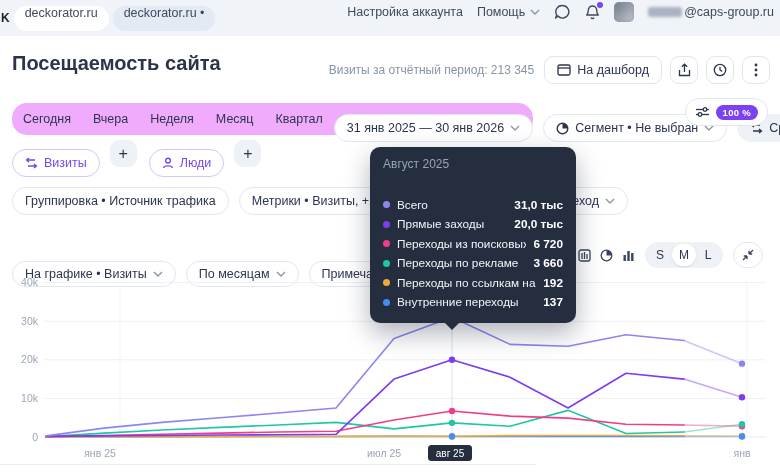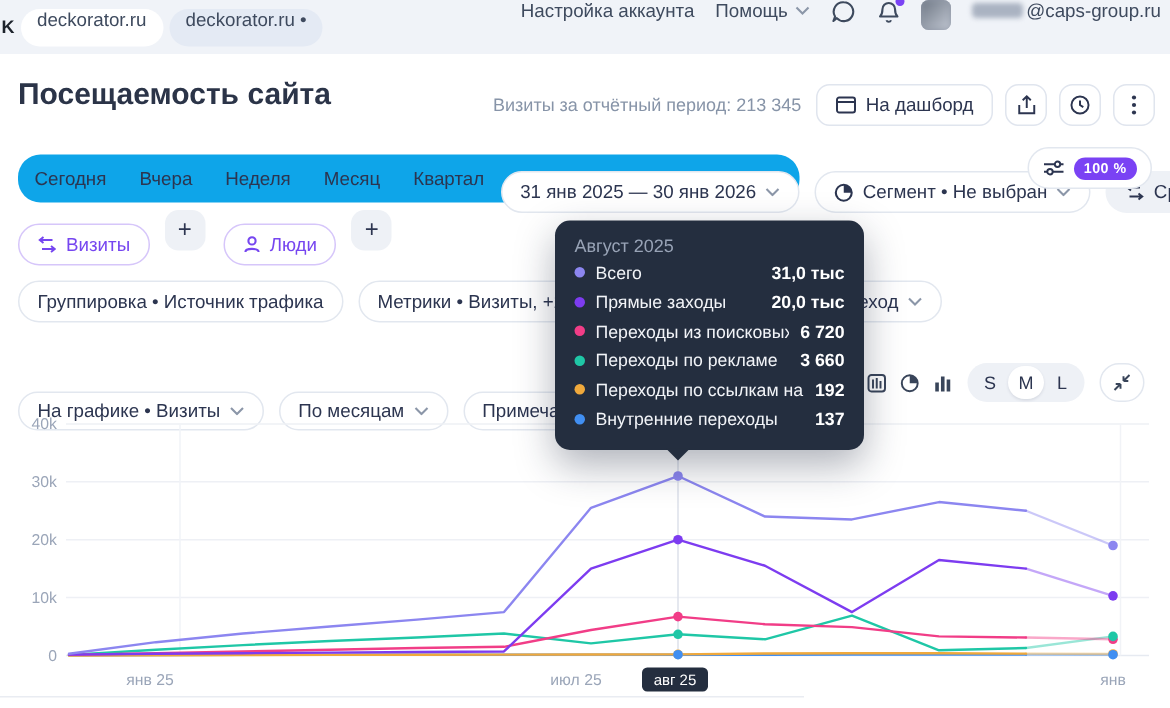--- a/index.html
+++ b/index.html
@@ -4,21 +4,21 @@
 <style>
   * { margin:0; padding:0; box-sizing:border-box; }
   html,body { width:780px; height:472px; background:#fff; font-family:"Liberation Sans", sans-serif; color:#2c3550; overflow:hidden; }
   .page { position:relative; width:780px; height:472px; background:#fff; }
 
   
   .topbar { position:absolute; top:0; left:0; width:780px; height:36px; background:#f0f3f8; display:flex; align-items:center; font-size:12.5px; color:#3e4a5e; }
   .favicon { font-weight:bold; font-size:12px; color:#1c222b; margin-left:1px; }
   .tb-pill { display:inline-flex; align-items:flex-start; gap:23px; height:25px; padding:0 11px; border-radius:14px; background:#fff; margin-left:4px; white-space:nowrap;flex-direction:column; }
   .tb-pill.gray { background:#e4eaf4; }
-  .tb-right { position:absolute; right:6px; top:0; height:24px; display:flex; align-items:flex-start; gap:14px; }
+  .tb-right { position:absolute; right:6px; top:0; height:24px; display:flex; align-items:center; gap:14px; }
   .blur-box { display:inline-block; background:#aab3c2; border-radius:3px; filter:blur(1.6px); }
   .avatar { width:20px; height:20px; border-radius:5px; background:#8f97a6; overflow:hidden; position:relative; }
   .avatar i { position:absolute; inset:0; background:linear-gradient(135deg,#6d7683,#c3c9d4); filter:blur(2px); }
   .dot-badge { position:absolute; top:-2px; right:-3px; width:6px; height:6px; border-radius:50%; background:#7a42f4; }
   .iconwrap { position:relative; display:inline-flex; }
 
   
   .pill { display:inline-flex; align-items:center; gap:6px; height:28px; padding:0 12px; border:1px solid #e2e7ef; border-radius:15px; background:#fff; font-size:12.5px; color:#2c3550; white-space:nowrap;margin-top:19px; }
   .pill.gray { background:#eef1f6; border-color:#eef1f6; }
   .pill.purple { border-color:#d6c6fa; color:#7646f0; }
@@ -26,35 +26,35 @@
   .row-abs { position:absolute; left:12px; display:flex; align-items:center; gap:10px; }
 
   
   .title { position:absolute; left:12px; top:52px; font-size:20px; font-weight:700; color:#2b3448; }
   .hdr-right { position:absolute; right:10px; top:56px; display:flex; align-items:center; gap:8px; }
   .period-txt { font-size:12px; color:#8794a8; margin-right:2px; }
   .btn { display:inline-flex; align-items:center; gap:6px; height:28px; padding:0 12px; border:1px solid #e0e5ee; border-radius:9px; background:#fff; font-size:12.5px; color:#2c3550; }
   .icon-btn { width:28px; height:28px; padding:0; justify-content:center; }
 
   
-  .tabs { display:flex; align-items:center; height:32px; background:#0ea5e9; border-radius:15px; }
+  .tabs { display:flex; align-items:center; height:32px; background:#f0abfc; border-radius:15px; }
   .tab { padding:0 11px; font-size:12.5px; color:#2c3550; }
   .badge-accent { display:inline-flex; align-items:center; justify-content:center; background:#7a42f4; color:#fff; font-size:9.5px; font-weight:bold; border-radius:9px; padding:2px 7px; letter-spacing:.3px; }
   .count-badge { display:inline-flex; align-items:center; justify-content:center; background:#7a42f4; color:#fff; font-size:10px; font-weight:bold; border-radius:50%; width:16px; height:16px; }
 
   
   .seg { display:flex; align-items:center; height:26px; background:#eef1f6; border-radius:13px; padding:0 3px; }
   .seg span { width:24px; text-align:center; font-size:12px; color:#2c3550; line-height:22px; }
   .seg .sel { background:#fff; border-radius:11px; height:22px; box-shadow:0 1px 2px rgba(40,50,80,.12); }
   .chart-type-icons { display:flex; align-items:center; gap:9px; color:#39455a; }
   .collapse-btn { display:inline-flex; align-items:center; justify-content:center; width:30px; height:26px; border-radius:13px; border:1px solid #e2e7ef; background:#fff; color:#39455a; }
 
   
   .tooltip { position:absolute; left:370px; top:147px; width:206px; background:#242e3f; border-radius:10px; padding:10px 13px 11px; z-index:6; box-shadow:0 10px 26px rgba(25,35,58,.35); }
-  .tt-title { font-size:12px; color:#98a3b6; margin-bottom:1px; }
+  .tt-title { font-size:12px; color:#98a3b6; margin-bottom:24px; }
   .tt-row { display:flex; align-items:center; gap:7px; height:19.5px; }
   .tt-dot { width:7px; height:7px; border-radius:50%; flex:none; }
   .tt-label { flex:1; font-size:11.8px; color:#f2f4f8; white-space:nowrap; overflow:hidden; }
   .tt-val { font-size:11.8px; font-weight:bold; color:#fff; white-space:nowrap; }
   .tt-arrow { position:absolute; bottom:-7px; left:74px; width:0; height:0; border-left:8px solid transparent; border-right:8px solid transparent; border-top:8px solid #242e3f; }
 
   
   #chart { position:absolute; left:0; top:276px; }
   #chart text.tick { font-family:"Liberation Sans",sans-serif; font-size:10.5px; fill:#9aa5b8; }
   #chart text.badge-text { fill:#fff; font-size:10px; }

